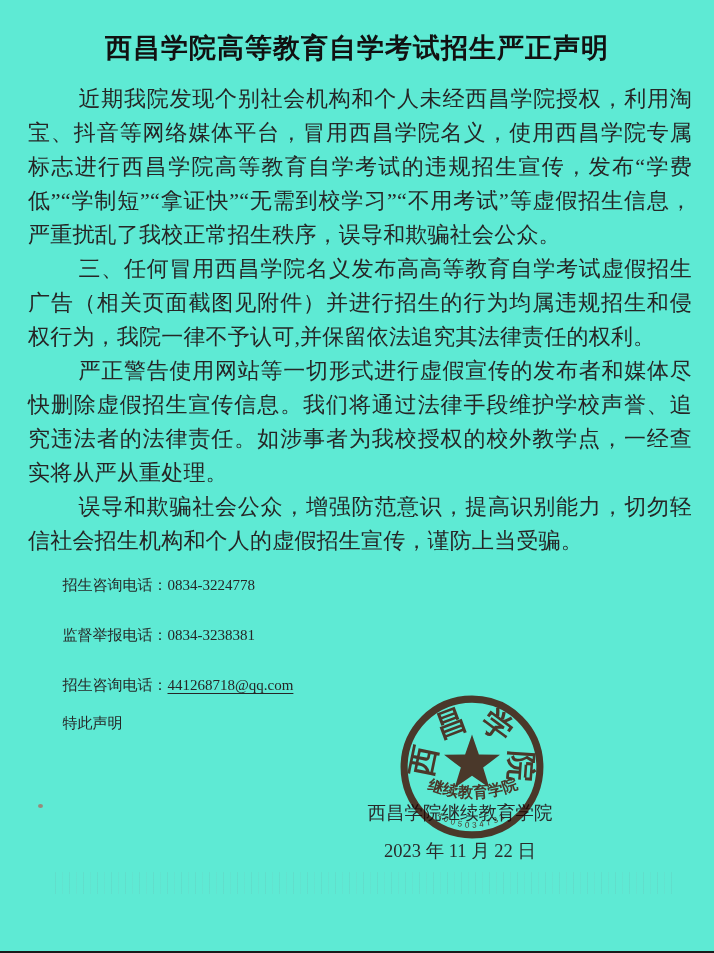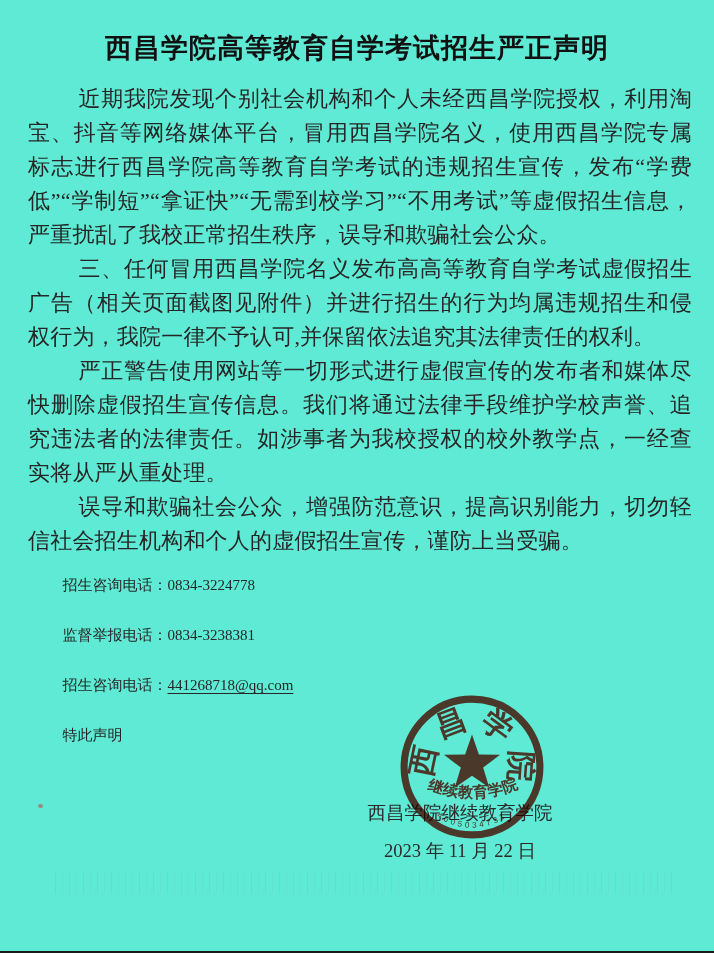--- a/index.html
+++ b/index.html
@@ -38,21 +38,21 @@
   .contacts {
     padding: 0 22px 0 28px;
     font-size: 15px;
     line-height: 34px;
   }
   .contact-line {
     margin-top: 16px;
     padding-left: 2.3em;
   }
   .contact-line:first-child { margin-top: 10px; }
-  .closing { margin-top: 16px; }
+  .closing { margin-top: 4px; }
   .underline {
     text-decoration: underline;
     text-underline-offset: 3px;
   }
   .signature-block {
     position: absolute;
     top: 794px;
     left: 330px;
     width: 260px;
     text-align: center;

